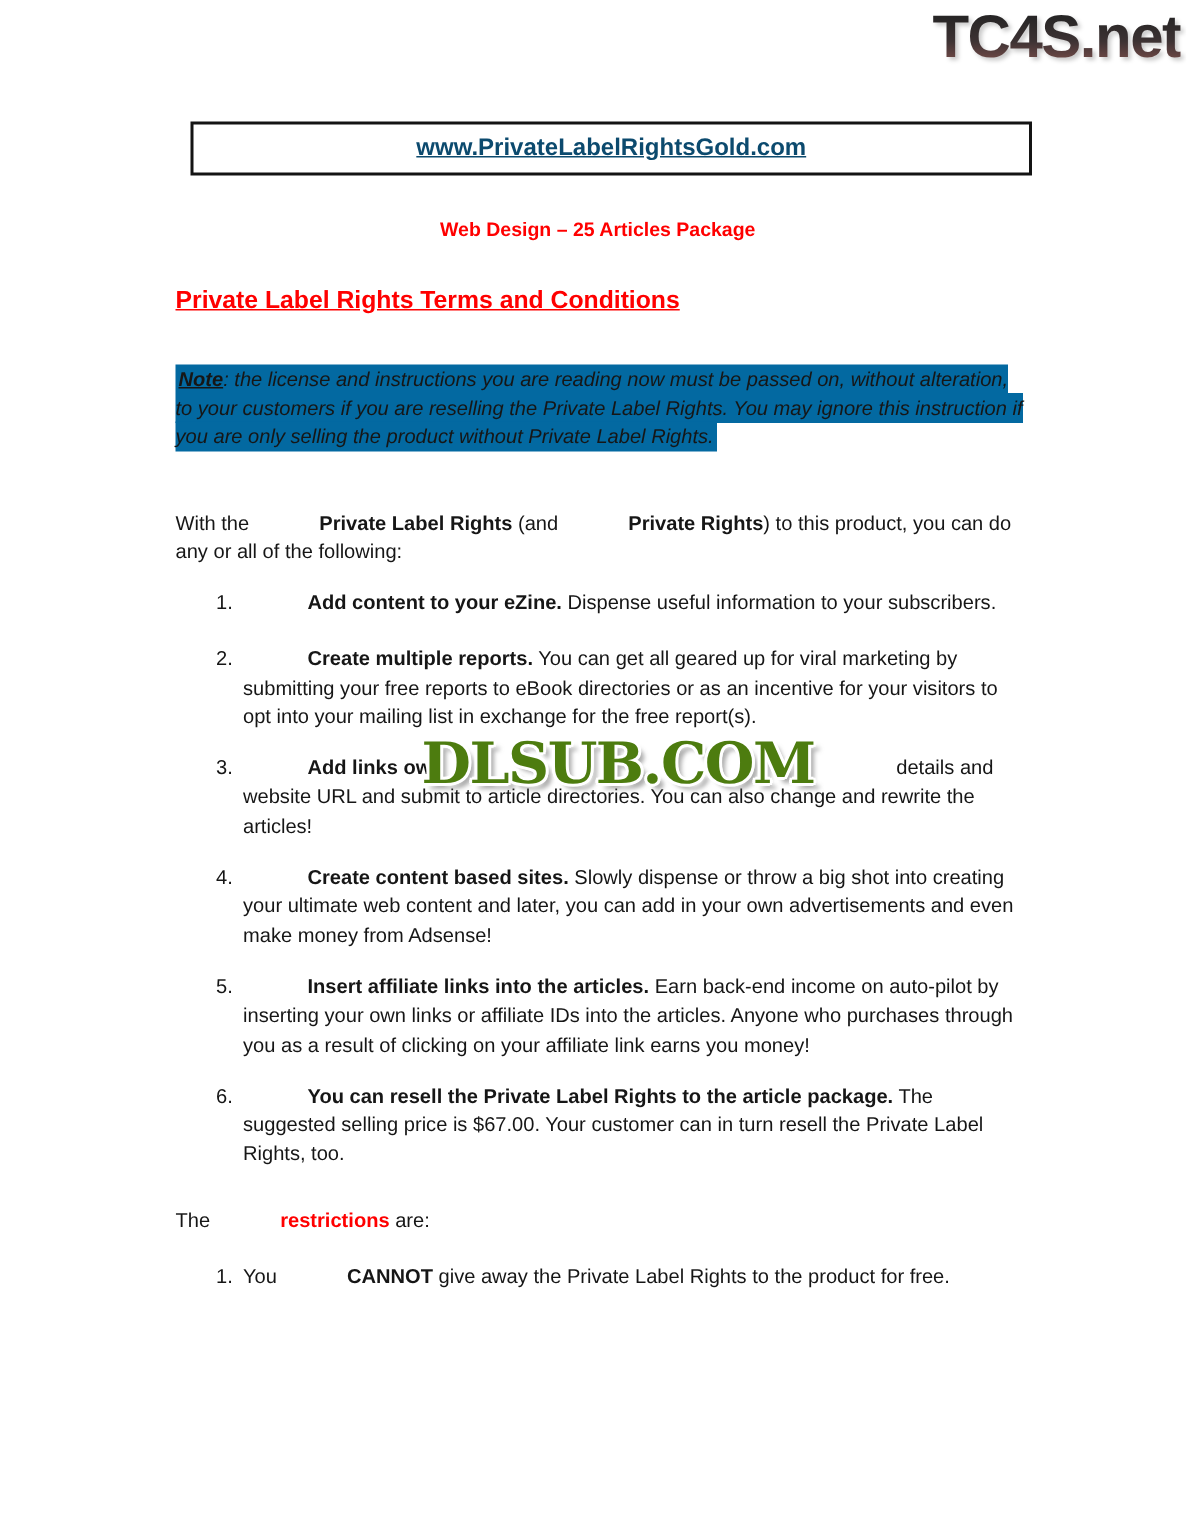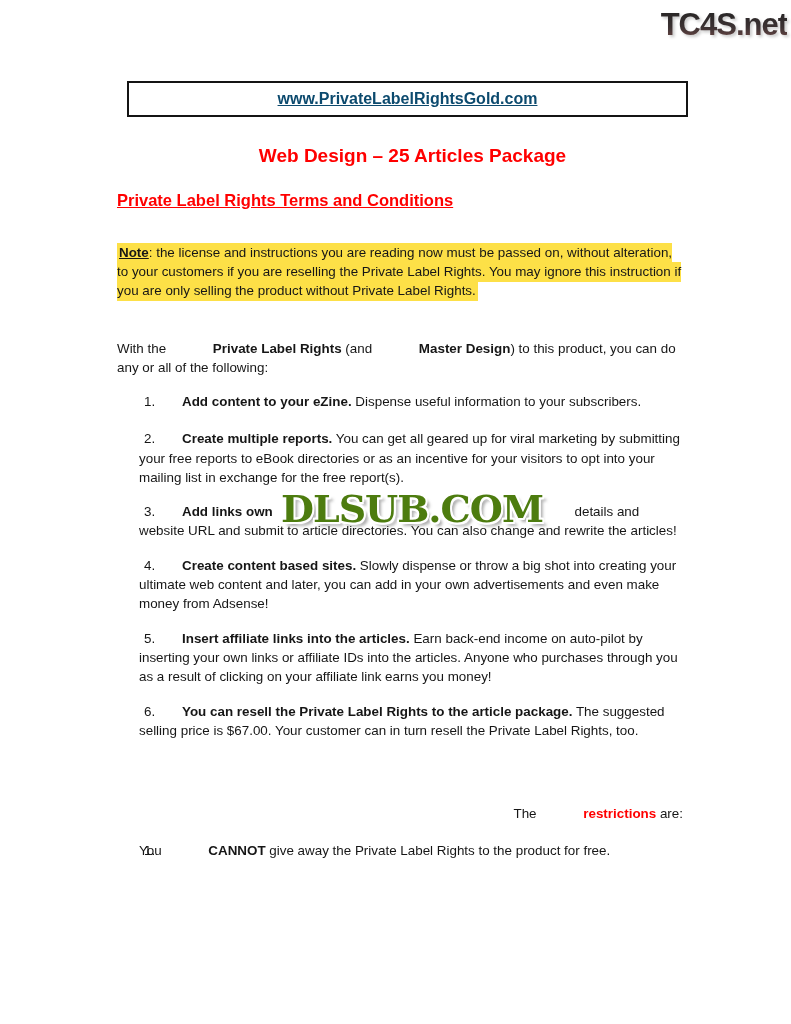--- a/index.html
+++ b/index.html
@@ -3,60 +3,60 @@
 <meta charset="utf-8">
 <style>
   html,body{margin:0;padding:0;background:#fff;}
   .page{
     position:relative;width:791px;height:1024px;background:#ffffff;overflow:hidden;
     font-family:"Liberation Sans", sans-serif;color:#1a1a1a;
   }
   
   .tc4s{
     position:absolute;top:1px;right:4px;
-    font-family:"Liberation Sans", sans-serif;font-weight:bold;font-size:31px;line-height:48px;
+    font-family:"Liberation Sans", sans-serif;font-weight:bold;font-size:40px;line-height:48px;
     letter-spacing:-1px;color:#4a3c3c;
     background:linear-gradient(180deg,#232323 15%,#3c3233 55%,#8a5550 95%);
     -webkit-background-clip:text;background-clip:text;-webkit-text-fill-color:transparent;
     filter:drop-shadow(2px 2px 1.5px #c9c9c9);
   }
   
   .url-box{
     position:absolute;left:127px;top:81px;width:557px;height:32px;
     border:2px solid #141414;display:flex;align-items:center;justify-content:center;
   }
   .url-link{
     font-size:16px;font-weight:bold;color:#0c4a6e;text-decoration:underline;cursor:pointer;
   }
   
   .title{
-    position:absolute;left:131px;top:145px;width:563px;margin:0;
-    text-align:center;font-size:19px;font-weight:bold;color:#ff0000;
+    position:absolute;left:117px;top:145px;width:563px;margin:0;
+    text-align:center;font-size:13px;font-weight:bold;color:#ff0000;
   }
   .subtitle{
     position:absolute;left:117px;top:191px;width:563px;margin:0;
     text-align:left;font-size:16.5px;font-weight:bold;color:#ff0000;text-decoration:underline;
   }
   
   .bodytext{font-size:13.4px;line-height:19.3px;color:#161616;}
   .note{position:absolute;left:117px;top:243px;width:566px;margin:0;}
-  .hl{background:#fde047;padding:2.4px 2px;}
+  .hl{background:#0369a1;padding:2.4px 2px;font-style:italic;}
   .note-label{font-weight:bold;text-decoration:underline;}
   .intro{position:absolute;left:117px;top:339px;width:566px;margin:0;}
   b{font-weight:bold;padding-left:43px;}
   
   .list{position:absolute;left:117px;width:568px;}
   .benefits{top:392px;}
   .restr-list{top:841px;}
   .li{position:relative;margin-bottom:15px;}
   .li.first{margin-bottom:18px;}
   .num{position:absolute;left:27px;top:0;}
-  .li-text{margin-left:22px;}
+  .li-text{margin-left:45px;}
   .gap{display:inline-block;width:298px;height:1px;}
-  .restr-intro{position:absolute;left:117px;top:804px;width:566px;margin:0;text-align:right;}
+  .restr-intro{position:absolute;left:117px;top:804px;width:566px;margin:0;}
   .red{color:#ff0000;font-weight:bold;}
   
   .watermark{
     position:absolute;left:251px;top:485px;width:292px;height:47px;
     font-family:"DejaVu Serif", serif;font-weight:bold;font-size:38px;line-height:47px;
     text-align:right;white-space:nowrap;color:#4d7c0f;letter-spacing:-1px;
     text-shadow:
       -2px 0 0 #fff, 2px 0 0 #fff, 0 -2px 0 #fff, 0 2px 0 #fff,
       -1.6px -1.6px 0 #fff, 1.6px -1.6px 0 #fff, -1.6px 1.6px 0 #fff, 1.6px 1.6px 0 #fff,
       4px 4px 3px rgba(110,110,110,.55);
@@ -81,21 +81,21 @@
 
   <div class="url-box">
     <a class="url-link">www.PrivateLabelRightsGold.com</a>
   </div>
 
   <h1 class="title">Web Design – 25 Articles Package</h1>
   <h2 class="subtitle">Private Label Rights Terms and Conditions</h2>
 
   <p class="note bodytext"><span class="hl"><span class="note-label">Note</span><span>: the license and instructions you are reading now must be passed on, without alteration, to your customers if you are reselling the Private Label Rights. You may ignore this instruction if you are only selling the product without Private Label Rights.</span></span></p>
 
-  <p class="intro bodytext"><span>With the </span><b>Private Label Rights</b><span> (and </span><b>Master Design</b><span>) to this product, you can do any or all of the following:</span></p>
+  <p class="intro bodytext"><span>With the </span><b>Private Label Rights</b><span> (and </span><b>Private Rights</b><span>) to this product, you can do any or all of the following:</span></p>
 
   <div class="list benefits bodytext">
 
     <div class="li first">
       <span class="num">1.</span>
       <div class="li-text"><b>Add content to your eZine.</b><span> Dispense useful information to your subscribers.</span></div>
     </div>
 
     <div class="li">
       <span class="num">2.</span>

